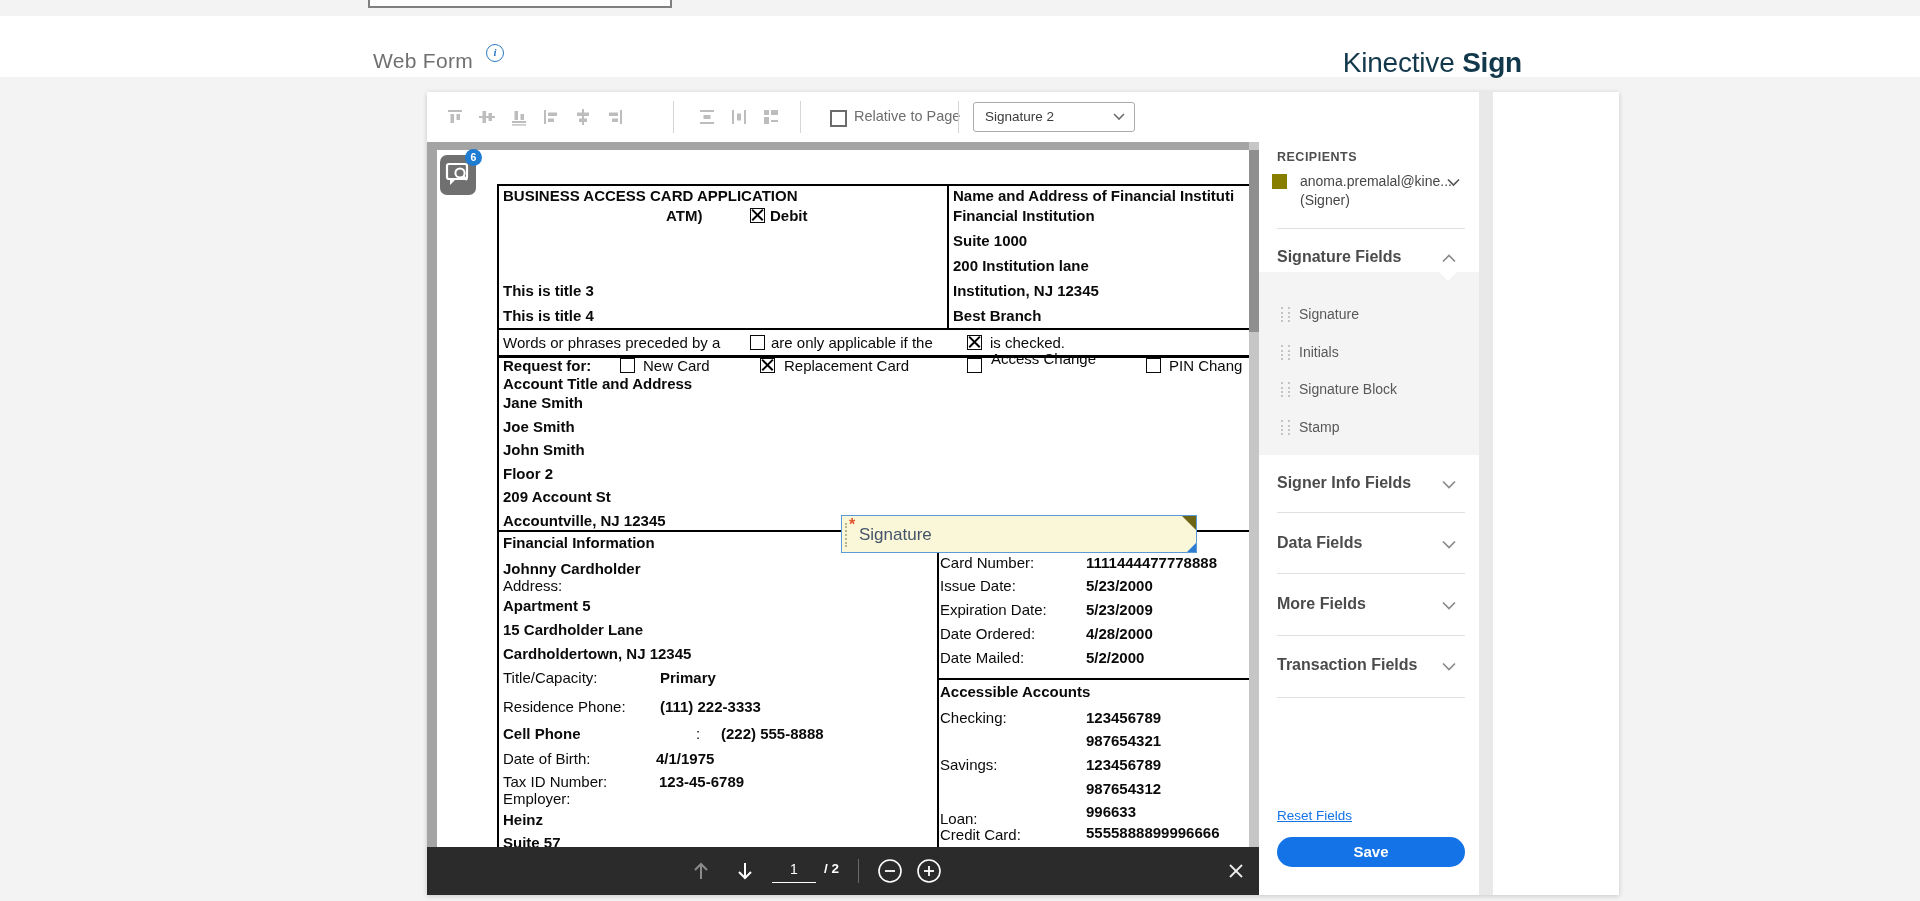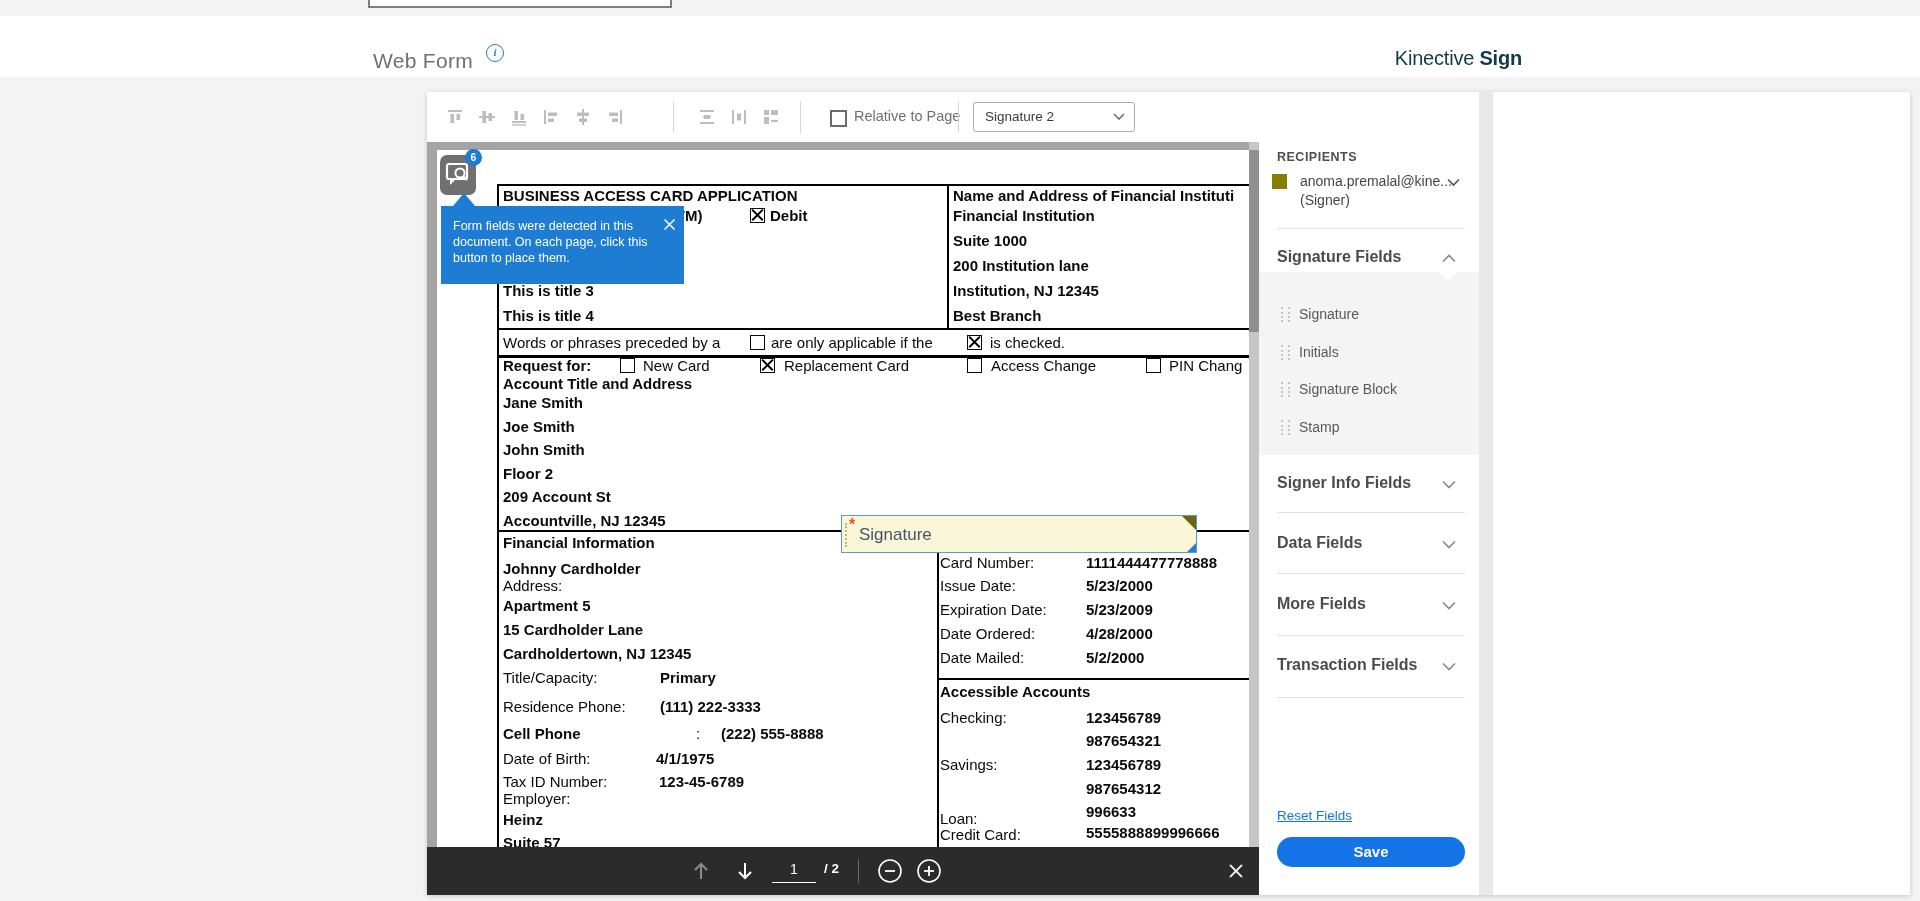--- a/index.html
+++ b/index.html
@@ -4,24 +4,24 @@
 <style>
   html,body{margin:0;padding:0;background:#f3f3f3;font-family:"Liberation Sans",sans-serif;}
   .stage{position:relative;width:1920px;height:901px;overflow:hidden;background:#f3f3f3;}
   .abs{position:absolute;}
   
   .tab-remnant{position:absolute;left:368px;top:-10px;width:300px;height:14px;border:2px solid #7f7f7f;background:#fdfdfd;}
   
   .app-header{position:absolute;left:0;top:16px;width:1920px;height:61px;background:#fff;}
   .wf-title{position:absolute;left:373px;top:33px;font-size:21px;color:#707070;letter-spacing:.3px;}
   .info-ic{position:absolute;left:486px;top:28px;width:16px;height:16px;border:1.4px solid #2d7bc4;border-radius:50%;color:#2d7bc4;font-family:"Liberation Serif",serif;font-style:italic;font-weight:bold;font-size:11px;text-align:center;line-height:15px;}
-  .brand{position:absolute;right:398px;top:31px;font-size:20px;color:#12384c;letter-spacing:-.2px;}
+  .brand{position:absolute;right:398px;top:31px;font-size:28px;color:#12384c;letter-spacing:-.2px;}
   .brand b{font-weight:700;}
   
-  .card{position:absolute;left:427px;top:92px;width:1483px;height:803px;background:#fff;box-shadow:0 1px 5px rgba(0,0,0,.18);text-decoration:underline;}
+  .card{position:absolute;left:427px;top:92px;width:1192px;height:803px;background:#fff;box-shadow:0 1px 5px rgba(0,0,0,.18);text-decoration:underline;}
   
   .etb{position:absolute;left:0;top:0;width:832px;height:50px;background:#fff;}
   .tic{position:absolute;top:13px;width:24px;height:24px;display:flex;align-items:center;justify-content:center;}
   .tdiv{position:absolute;top:9px;width:1px;height:32px;background:#d6d6d6;}
   .rtp-box{position:absolute;left:403px;top:18px;width:13px;height:13px;border:2px solid #6b6b6b;background:#fff;}
   .rtp-lbl{position:absolute;left:427px;top:16px;font-size:14.5px;color:#6e6e6e;}
   .dd{position:absolute;left:546px;top:10px;width:160px;height:28px;border:1px solid #aaagray;border:1px solid #ababab;border-radius:3px;background:#fff;}
   .dd span{position:absolute;left:11px;top:6px;font-size:13.5px;color:#3a3a3a;}
   .dd svg{position:absolute;right:9px;top:10px;}
   
@@ -201,21 +201,21 @@
         <div class="dl" style="left:334px;top:184px">are only applicable if the</div>
         <div class="cb checked" style="left:530px;top:185px"></div>
         <div class="dl" style="left:553px;top:184px">is checked.</div>
 
         <div class="dl b" style="left:66px;top:207px">Request for:</div>
         <div class="cb" style="left:183px;top:208px"></div>
         <div class="dl" style="left:206px;top:207px">New Card</div>
         <div class="cb checked" style="left:323px;top:208px"></div>
         <div class="dl" style="left:347px;top:207px">Replacement Card</div>
         <div class="cb" style="left:530px;top:208px"></div>
-        <div class="dl" style="left:554px;top:207px">Access Change</div>
+        <div class="dl" style="left:554px;top:200px">Access Change</div>
         <div class="cb" style="left:709px;top:208px"></div>
         <div class="dl" style="left:732px;top:207px">PIN Chang</div>
 
         <div class="dl b" style="left:66px;top:225px">Account Title and Address</div>
         <div class="dl b" style="left:66px;top:244px">Jane Smith</div>
         <div class="dl b" style="left:66px;top:268px">Joe Smith</div>
         <div class="dl b" style="left:66px;top:291px">John Smith</div>
         <div class="dl b" style="left:66px;top:315px">Floor 2</div>
         <div class="dl b" style="left:66px;top:338px">209 Account St</div>
         <div class="dl b" style="left:66px;top:362px">Accountville, NJ 12345</div>
@@ -279,28 +279,20 @@
 
       <div class="detect-btn">
         <svg width="36" height="40" viewBox="0 0 36 40">
           <rect x="7" y="9" width="20" height="15" rx="2" fill="none" stroke="#fff" stroke-width="2.2"></rect>
           <path d="M10 24 L10 30 L16 24 Z" fill="#fff"></path>
           <circle cx="20" cy="18" r="4.6" fill="none" stroke="#fff" stroke-width="2"></circle>
           <line x1="23.4" y1="21.4" x2="27" y2="25" stroke="#fff" stroke-width="2.2"></line>
         </svg>
         <div class="badge">6</div>
       </div>
-      <div class="tooltip">
-        <div class="arrow"></div>
-        <span>Form fields were detected in this document. On each page, click this button to place them.</span>
-        <svg class="tclose" width="13" height="13" viewBox="0 0 13 13">
-          <line x1="1.5" y1="1.5" x2="11.5" y2="11.5" stroke="#fff" stroke-width="1.6"></line>
-          <line x1="11.5" y1="1.5" x2="1.5" y2="11.5" stroke="#fff" stroke-width="1.6"></line>
-        </svg>
-      </div>
 
       <div class="pgbar">
         <div class="el" style="left:263px">
           <svg width="22" height="24" viewBox="0 0 22 24">
               <path d="M11 20 V6 M5 11 L11 5 L17 11" fill="none" stroke="#8b8b8b" stroke-width="2"></path>
             </svg>
         </div>
         <div class="el" style="left:307px">
           <svg width="22" height="24" viewBox="0 0 22 24">
               <path d="M11 4 V18 M5 13 L11 19 L17 13" fill="none" stroke="#ffffff" stroke-width="2"></path>

